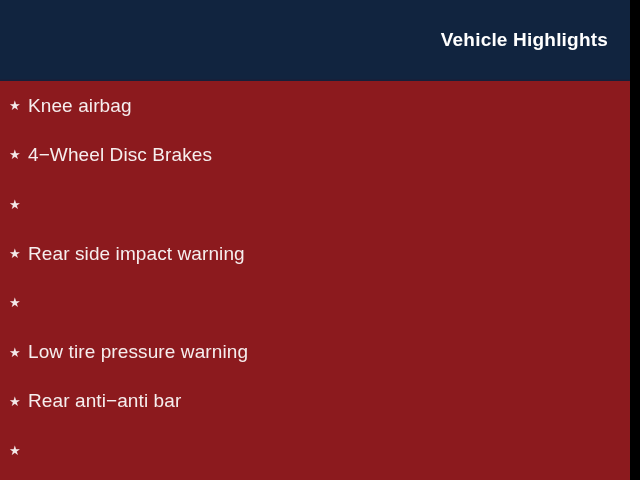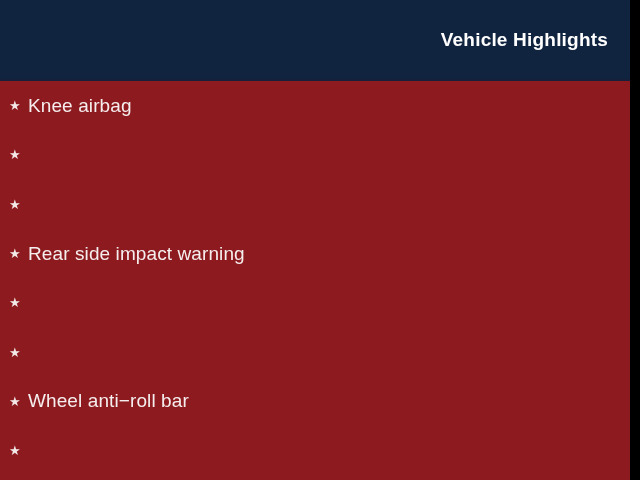--- a/index.html
+++ b/index.html
@@ -101,42 +101,44 @@
   <div id="body">
     <ul id="highlight-list">
 
       <li>
         <span class="bullet-star">★</span>
         <span class="bullet-text">Knee airbag</span>
       </li>
 
       <li>
         <span class="bullet-star">★</span>
+        <span class="bullet-text">4−Wheel Disc Brakes</span>
       </li>
 
       <li>
         <span class="bullet-star">★</span>
       </li>
 
       <li>
         <span class="bullet-star">★</span>
         <span class="bullet-text">Rear side impact warning</span>
       </li>
 
       <li>
         <span class="bullet-star">★</span>
       </li>
 
       <li>
         <span class="bullet-star">★</span>
+        <span class="bullet-text">Low tire pressure warning</span>
       </li>
 
       <li>
         <span class="bullet-star">★</span>
-        <span class="bullet-text">Wheel anti−roll bar</span>
+        <span class="bullet-text">Rear anti−anti bar</span>
       </li>
 
       <li>
         <span class="bullet-star">★</span>
       </li>
 
     </ul>
   </div>
 
 </div>

